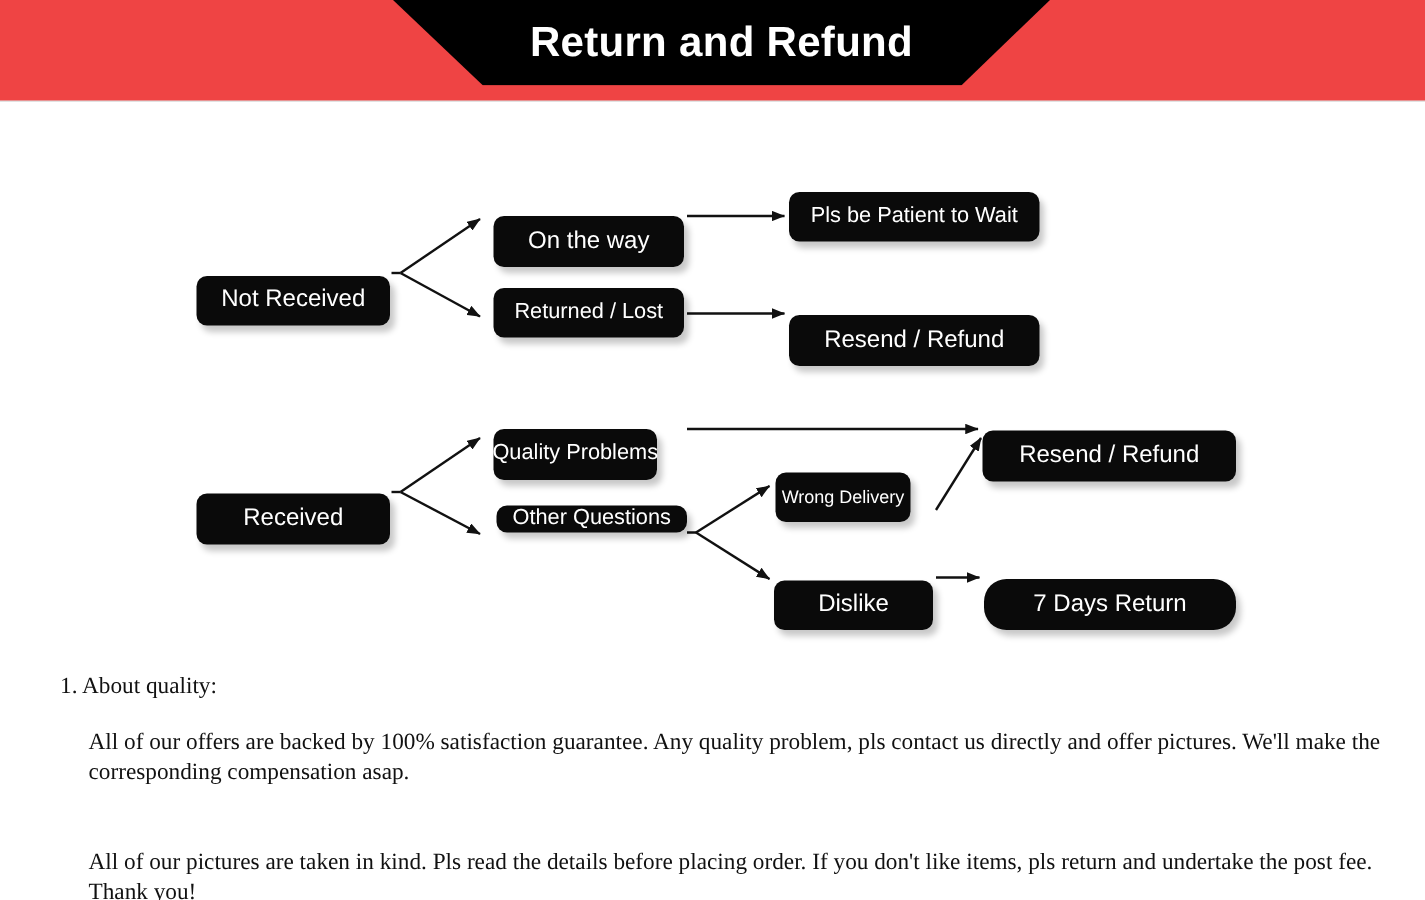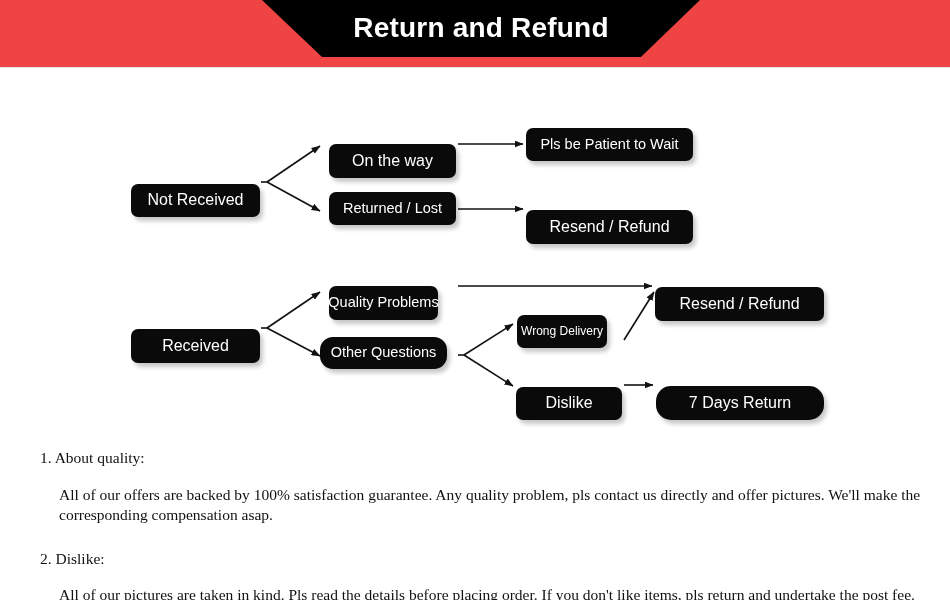--- a/index.html
+++ b/index.html
@@ -178,39 +178,38 @@
     <div class="node md" style="left:526px; top:60px; width:167px; height:33px;">Pls be Patient to Wait</div>
 
     <div class="node lg" style="left:526px; top:124px; width:167px; height:34px;">Resend / Refund</div>
 
     <div class="node lg" style="left:131px; top:243px; width:129px; height:34px;">Received</div>
 
     <div class="node md" style="left:329px; top:200px; width:109px; height:34px;margin-top:18px;">Quality Problems</div>
 
     <div class="node lg" style="left:655px; top:201px; width:169px; height:34px;">Resend / Refund</div>
 
-    <div class="node md" style="left:320px; top:269px; width:127px; height:32px;border-radius:13px;">Other Questions</div>
+    <div class="node md" style="left:331px; top:269px; width:127px; height:18px;">Other Questions</div>
 
     <div class="node sm" style="left:517px; top:247px; width:90px; height:33px;">Wrong Delivery</div>
 
     <div class="node lg" style="left:516px; top:301px; width:106px; height:33px;">Dislike</div>
 
     <div class="node lg" style="left:656px; top:300px; width:168px; height:34px;border-radius:15px;">7 Days Return</div>
 
   </div>
 
   <div id="notes">
 
     <div class="note-block">
       <p class="note-heading">1. About quality:</p>
       <p class="note-body">All of our offers are backed by 100% satisfaction guarantee. Any quality problem, pls contact us directly and offer pictures. We'll make the corresponding compensation asap.</p>
     </div>
 
     <div class="note-gap"></div>
 
     <div class="note-block">
-      <p class="note-heading">2. Dislike:</p>
       <p class="note-body">All of our pictures are taken in kind. Pls read the details before placing order. If you don't like items, pls return and undertake the post fee. Thank you!</p>
     </div>
 
   </div>
 
 </div>
 
 </body></html>

